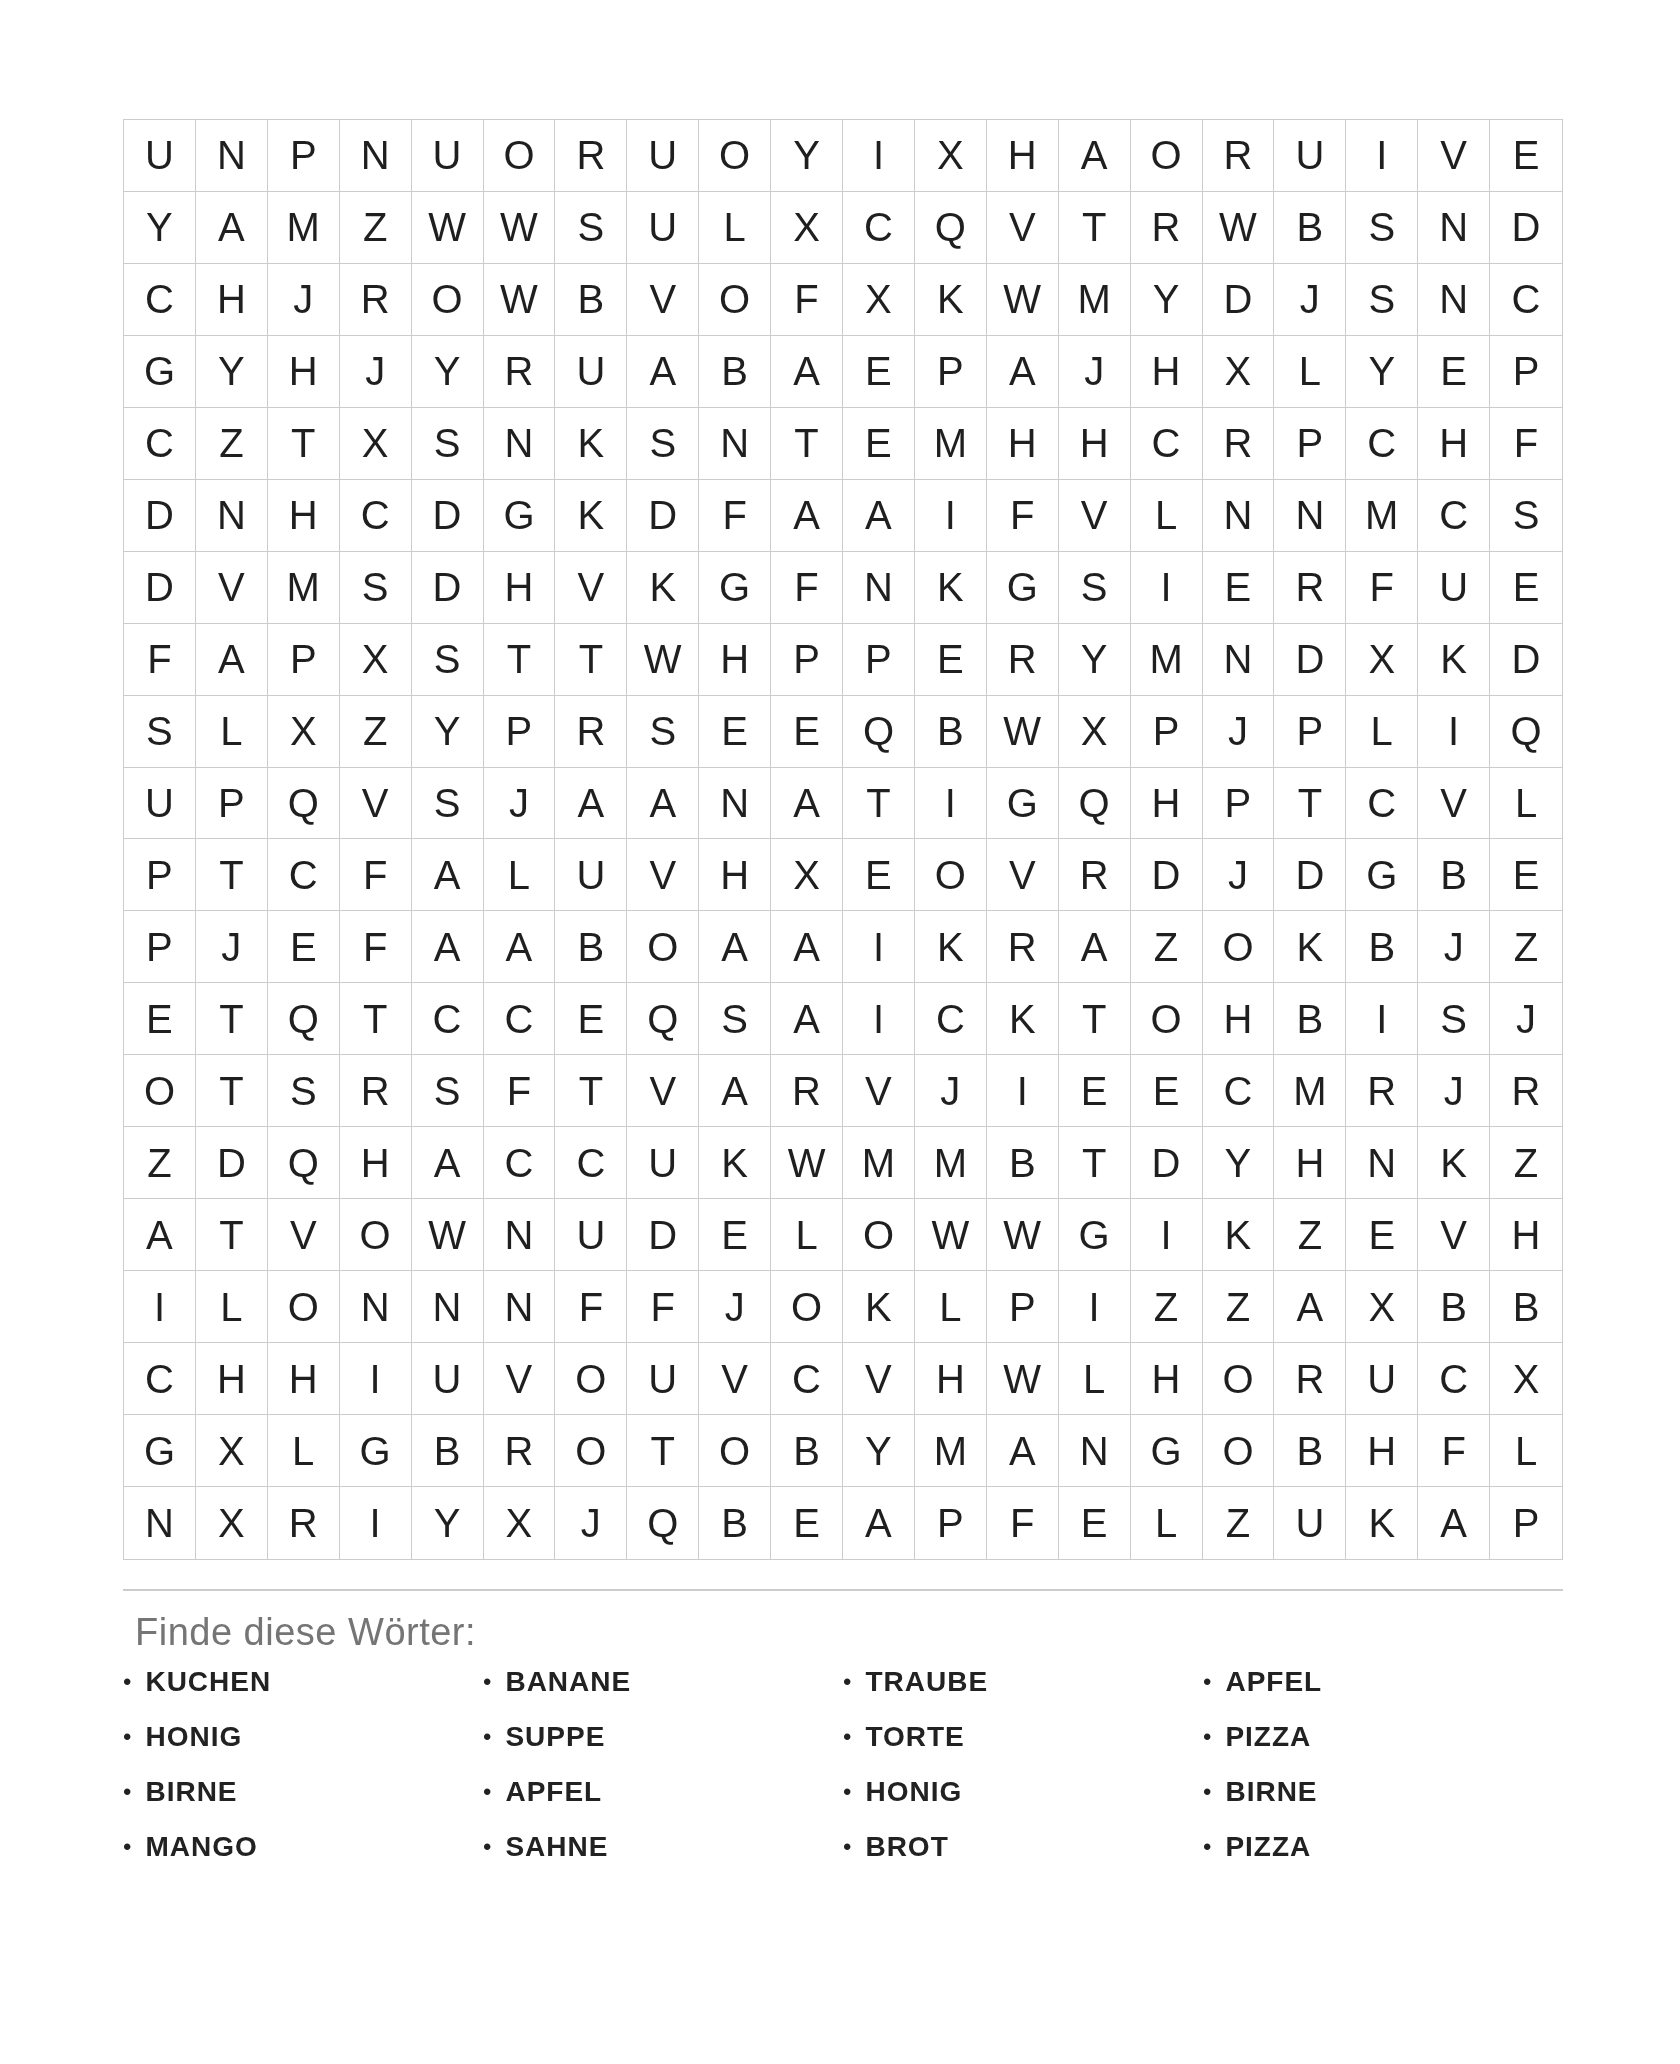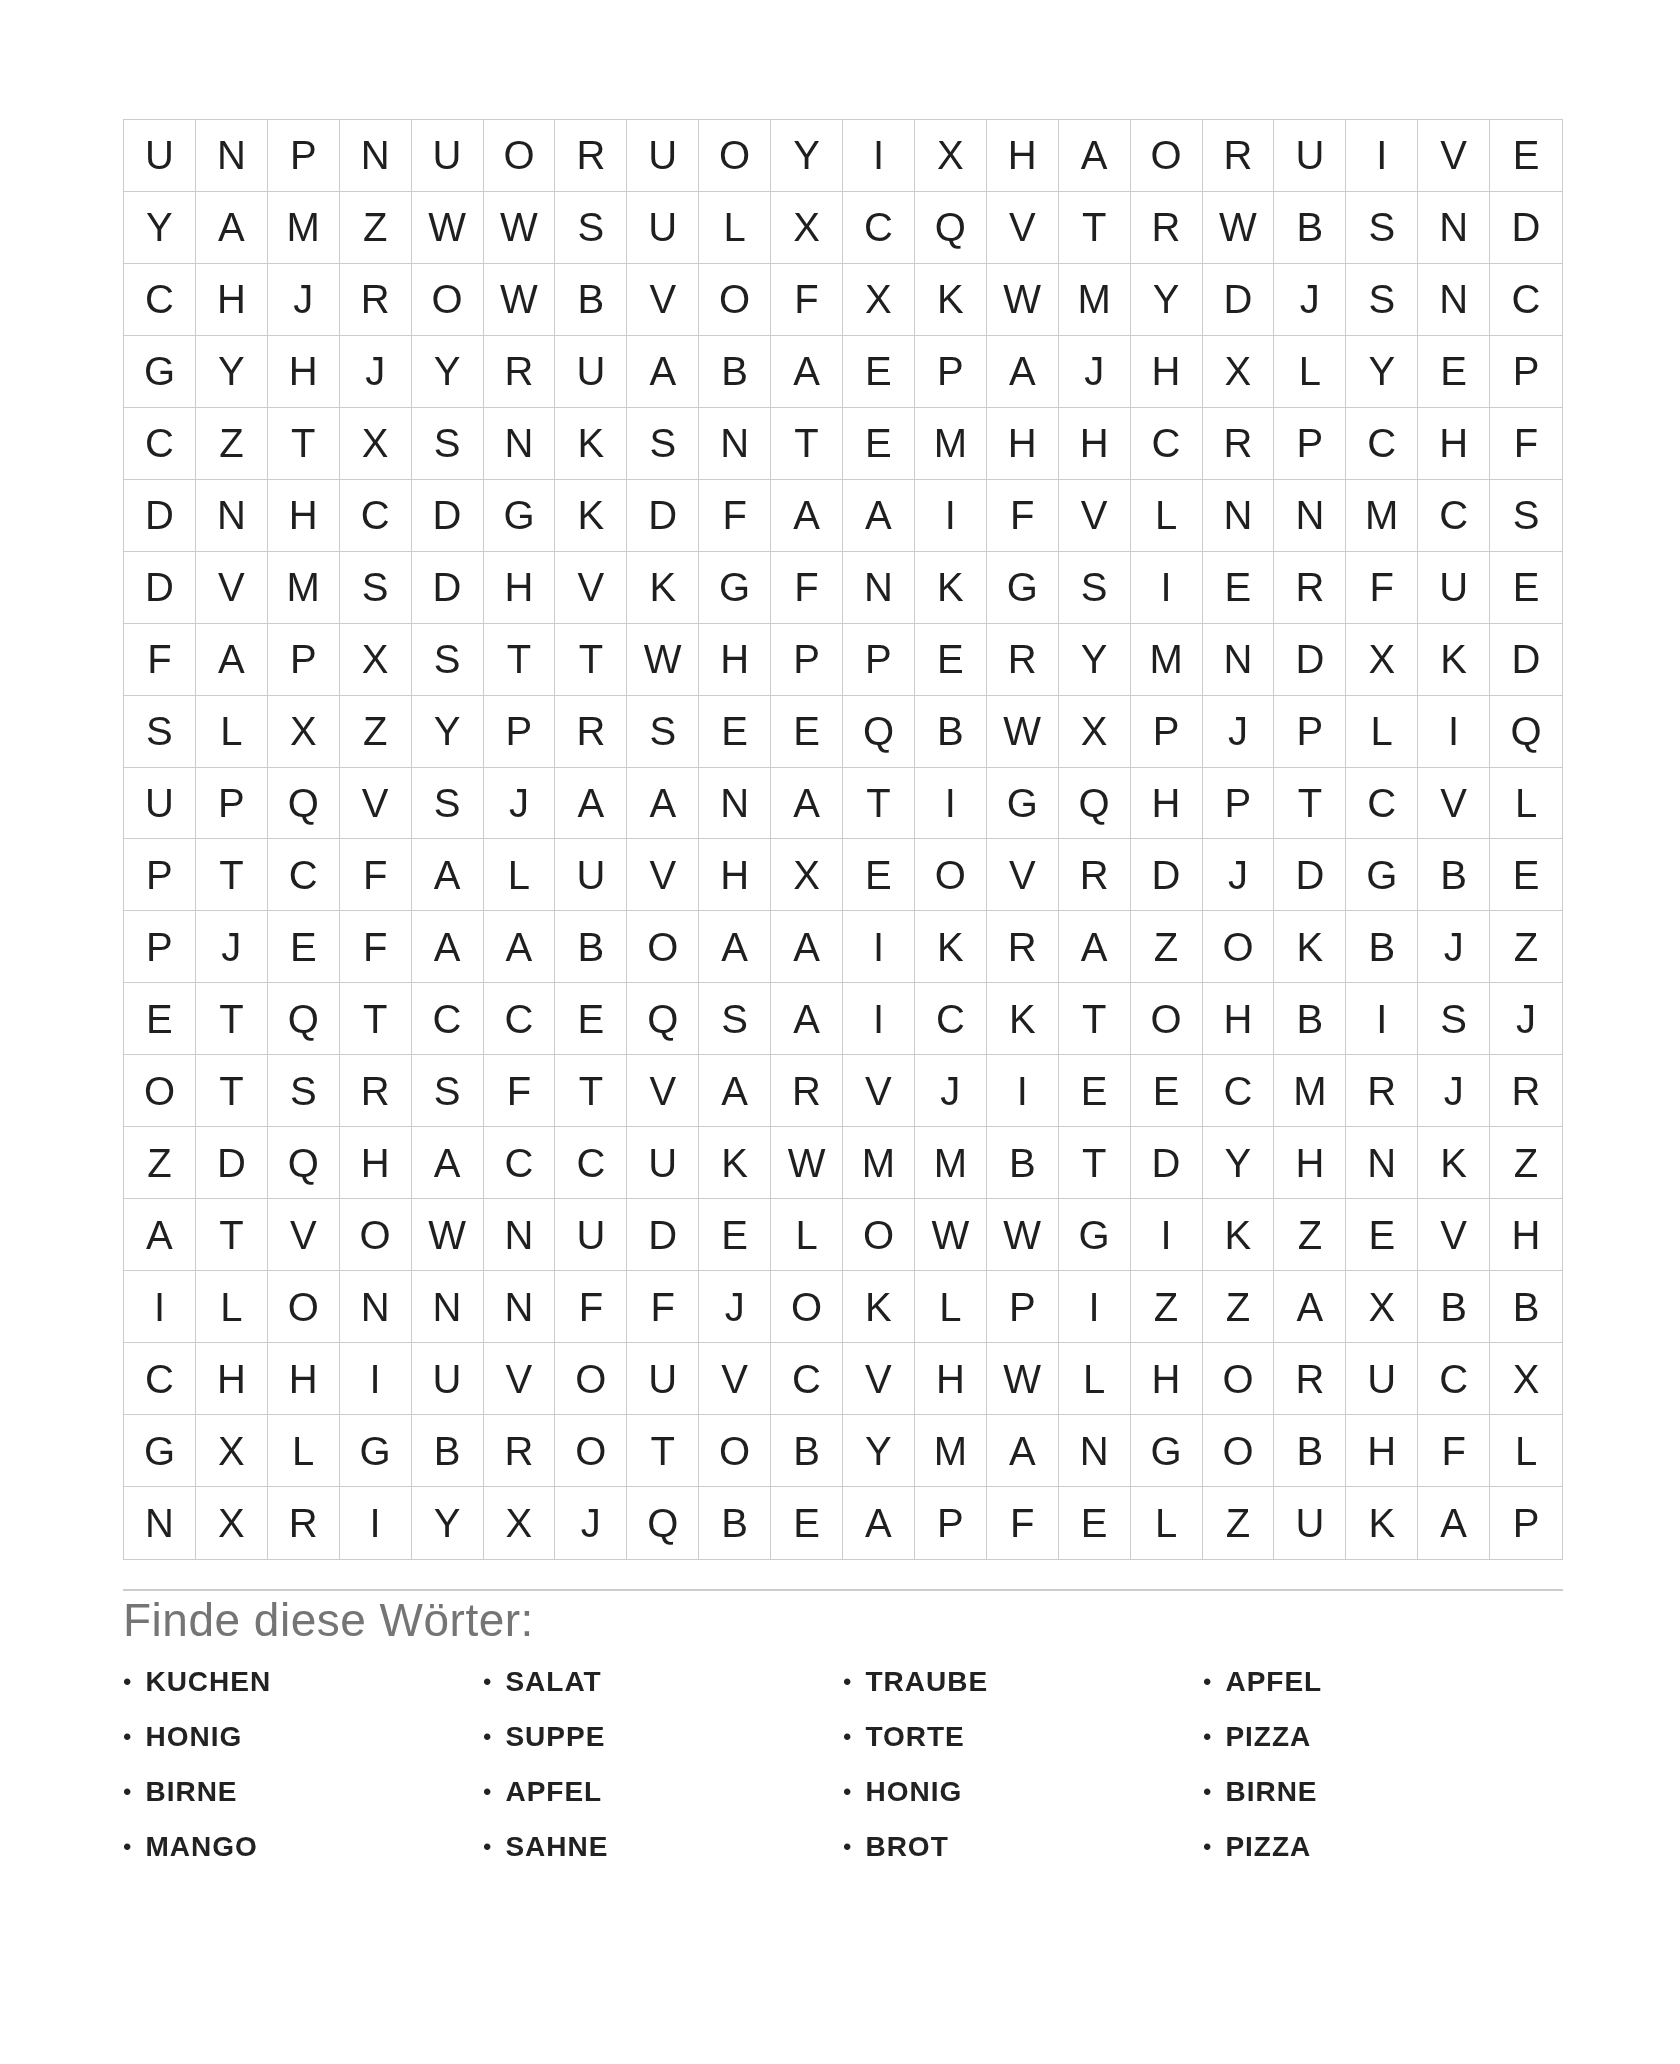--- a/index.html
+++ b/index.html
@@ -41,22 +41,22 @@
   .cell:nth-last-child(-n+20) { border-bottom: none; }
   .divider {
     position: absolute;
     left: 123px; top: 1589px;
     width: 1440px; height: 2px;
     background: var(--divider, #cccccc);
   }
   .heading {
     position: absolute;
     left: 123px; top: 1598px;
-    margin: 0;
-    font-size: 46px;
+    margin: 12px;
+    font-size: 38px;
     font-weight: 400;
     color: var(--heading, #757575);
     letter-spacing: 0.5px;
     line-height: 44px;
   }
   .word-list {
     position: absolute;
     left: 123px; top: 1662px;
     width: 1440px;
     display: grid;
@@ -505,21 +505,21 @@
           <span class="word">BIRNE</span>
         </div>
         <div class="word-item">
           <span class="bullet">•</span>
           <span class="word">MANGO</span>
         </div>
       </div>
       <div class="word-col">
         <div class="word-item">
           <span class="bullet">•</span>
-          <span class="word">SALAT</span>
+          <span class="word">BANANE</span>
         </div>
         <div class="word-item">
           <span class="bullet">•</span>
           <span class="word">SUPPE</span>
         </div>
         <div class="word-item">
           <span class="bullet">•</span>
           <span class="word">APFEL</span>
         </div>
         <div class="word-item">

